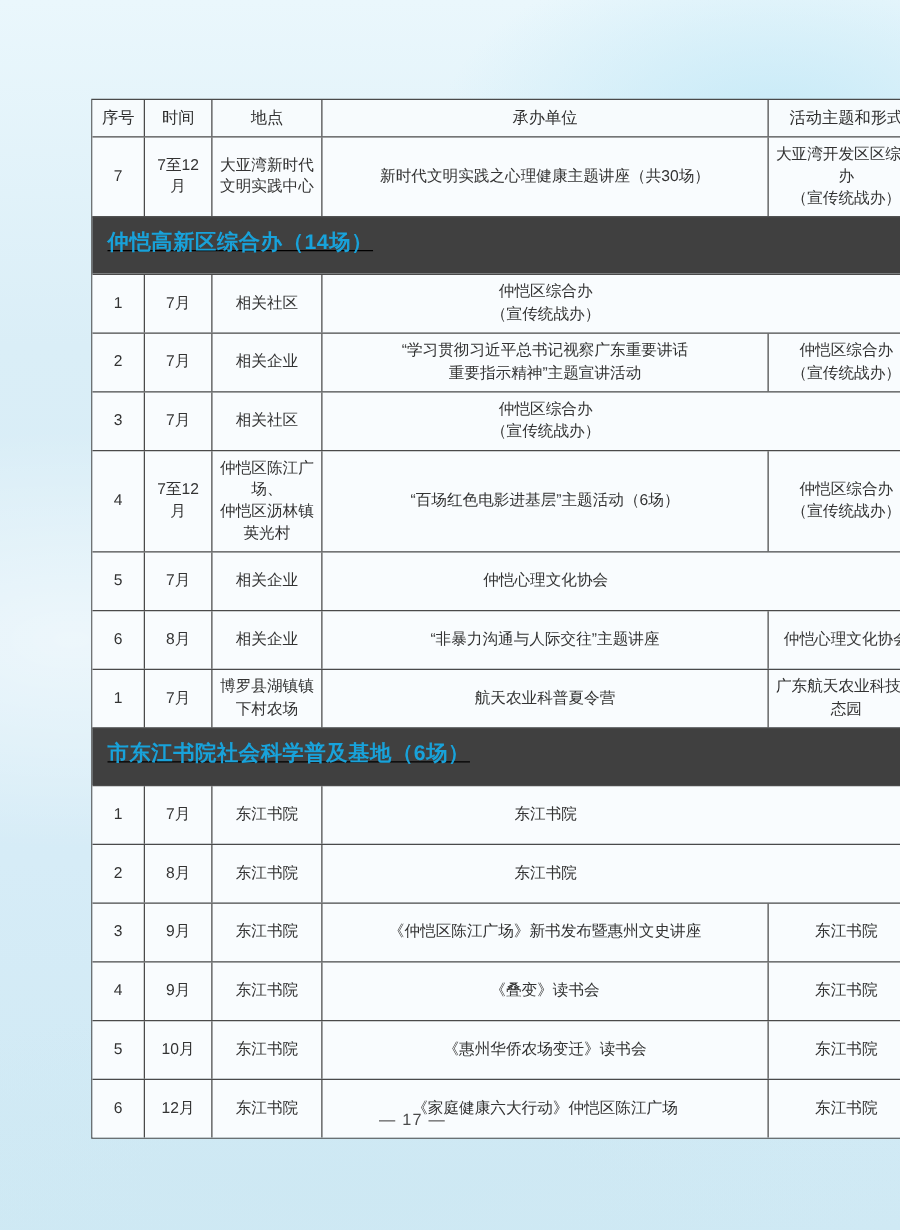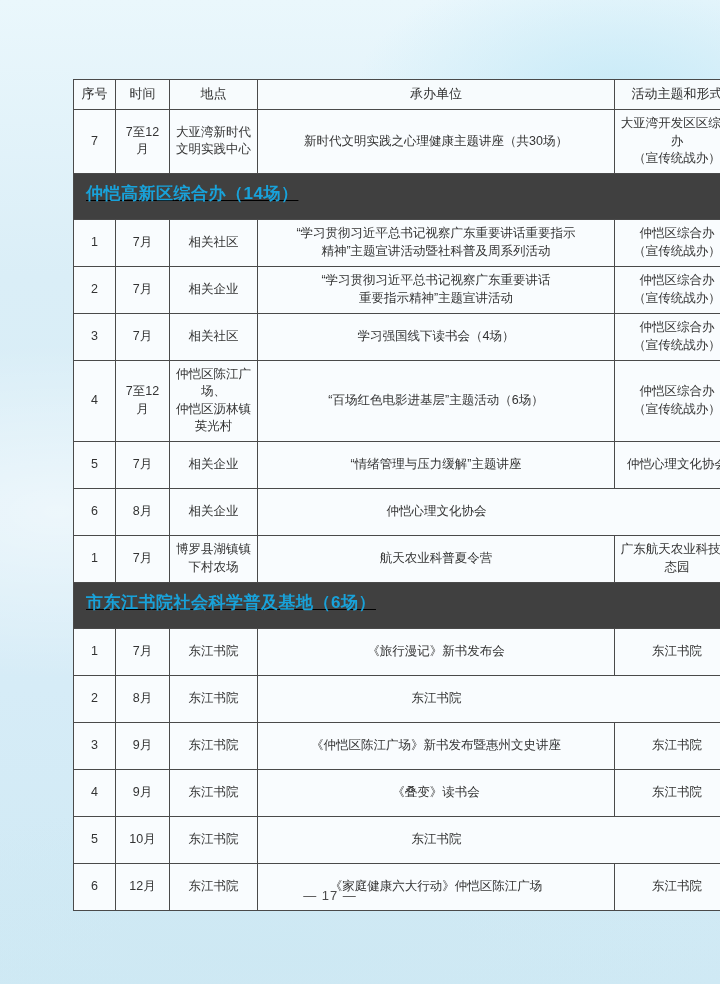--- a/index.html
+++ b/index.html
@@ -69,81 +69,77 @@
         <div class="tcell">大亚湾开发区区综合办
 （宣传统战办）</div>
       </div>
       <div class="section-title-row">
         <div class="section-title">仲恺高新区综合办（14场）</div>
       </div>
       <div class="trow">
         <div class="tcell">1</div>
         <div class="tcell">7月</div>
         <div class="tcell">相关社区</div>
-        <div class="tcell">“学习贯彻习近平总书记视察广东重要讲话重要指示
-精神”主题宣讲活动暨社科普及周系列活动</div>
         <div class="tcell">仲恺区综合办
 （宣传统战办）</div>
       </div>
       <div class="trow">
         <div class="tcell">2</div>
         <div class="tcell">7月</div>
         <div class="tcell">相关企业</div>
         <div class="tcell">“学习贯彻习近平总书记视察广东重要讲话
 重要指示精神”主题宣讲活动</div>
         <div class="tcell">仲恺区综合办
 （宣传统战办）</div>
       </div>
       <div class="trow">
         <div class="tcell">3</div>
         <div class="tcell">7月</div>
         <div class="tcell">相关社区</div>
-        <div class="tcell">学习强国线下读书会（4场）</div>
         <div class="tcell">仲恺区综合办
 （宣传统战办）</div>
       </div>
       <div class="trow">
         <div class="tcell">4</div>
         <div class="tcell">7至12月</div>
         <div class="tcell">仲恺区陈江广场、
 仲恺区沥林镇
 英光村</div>
         <div class="tcell">“百场红色电影进基层”主题活动（6场）</div>
         <div class="tcell">仲恺区综合办
 （宣传统战办）</div>
       </div>
       <div class="trow">
         <div class="tcell">5</div>
         <div class="tcell">7月</div>
         <div class="tcell">相关企业</div>
-        <div class="tcell">“情绪管理与压力缓解”主题讲座</div>
         <div class="tcell">仲恺心理文化协会</div>
       </div>
       <div class="trow">
         <div class="tcell">6</div>
         <div class="tcell">8月</div>
         <div class="tcell">相关企业</div>
+        <div class="tcell">“非暴力沟通与人际交往”主题讲座</div>
         <div class="tcell">仲恺心理文化协会</div>
       </div>
       <div class="trow">
         <div class="tcell">1</div>
         <div class="tcell">7月</div>
         <div class="tcell">博罗县湖镇镇
 下村农场</div>
         <div class="tcell">航天农业科普夏令营</div>
         <div class="tcell">广东航天农业科技生态园</div>
       </div>
       <div class="section-title-row">
         <div class="section-title">市东江书院社会科学普及基地（6场）</div>
       </div>
       <div class="trow">
         <div class="tcell">1</div>
         <div class="tcell">7月</div>
         <div class="tcell">东江书院</div>
-        <div class="tcell">《旅行漫记》新书发布会</div>
         <div class="tcell">东江书院</div>
       </div>
       <div class="trow">
         <div class="tcell">2</div>
         <div class="tcell">8月</div>
         <div class="tcell">东江书院</div>
         <div class="tcell">东江书院</div>
       </div>
       <div class="trow">
         <div class="tcell">3</div>
@@ -156,20 +152,21 @@
         <div class="tcell">4</div>
         <div class="tcell">9月</div>
         <div class="tcell">东江书院</div>
         <div class="tcell">《叠变》读书会</div>
         <div class="tcell">东江书院</div>
       </div>
       <div class="trow">
         <div class="tcell">5</div>
         <div class="tcell">10月</div>
         <div class="tcell">东江书院</div>
+        <div class="tcell">《惠州华侨农场变迁》读书会</div>
         <div class="tcell">东江书院</div>
       </div>
       <div class="trow">
         <div class="tcell">6</div>
         <div class="tcell">12月</div>
         <div class="tcell">东江书院</div>
         <div class="tcell">《家庭健康六大行动》仲恺区陈江广场</div>
         <div class="tcell">东江书院</div>
       </div>
     </div>

